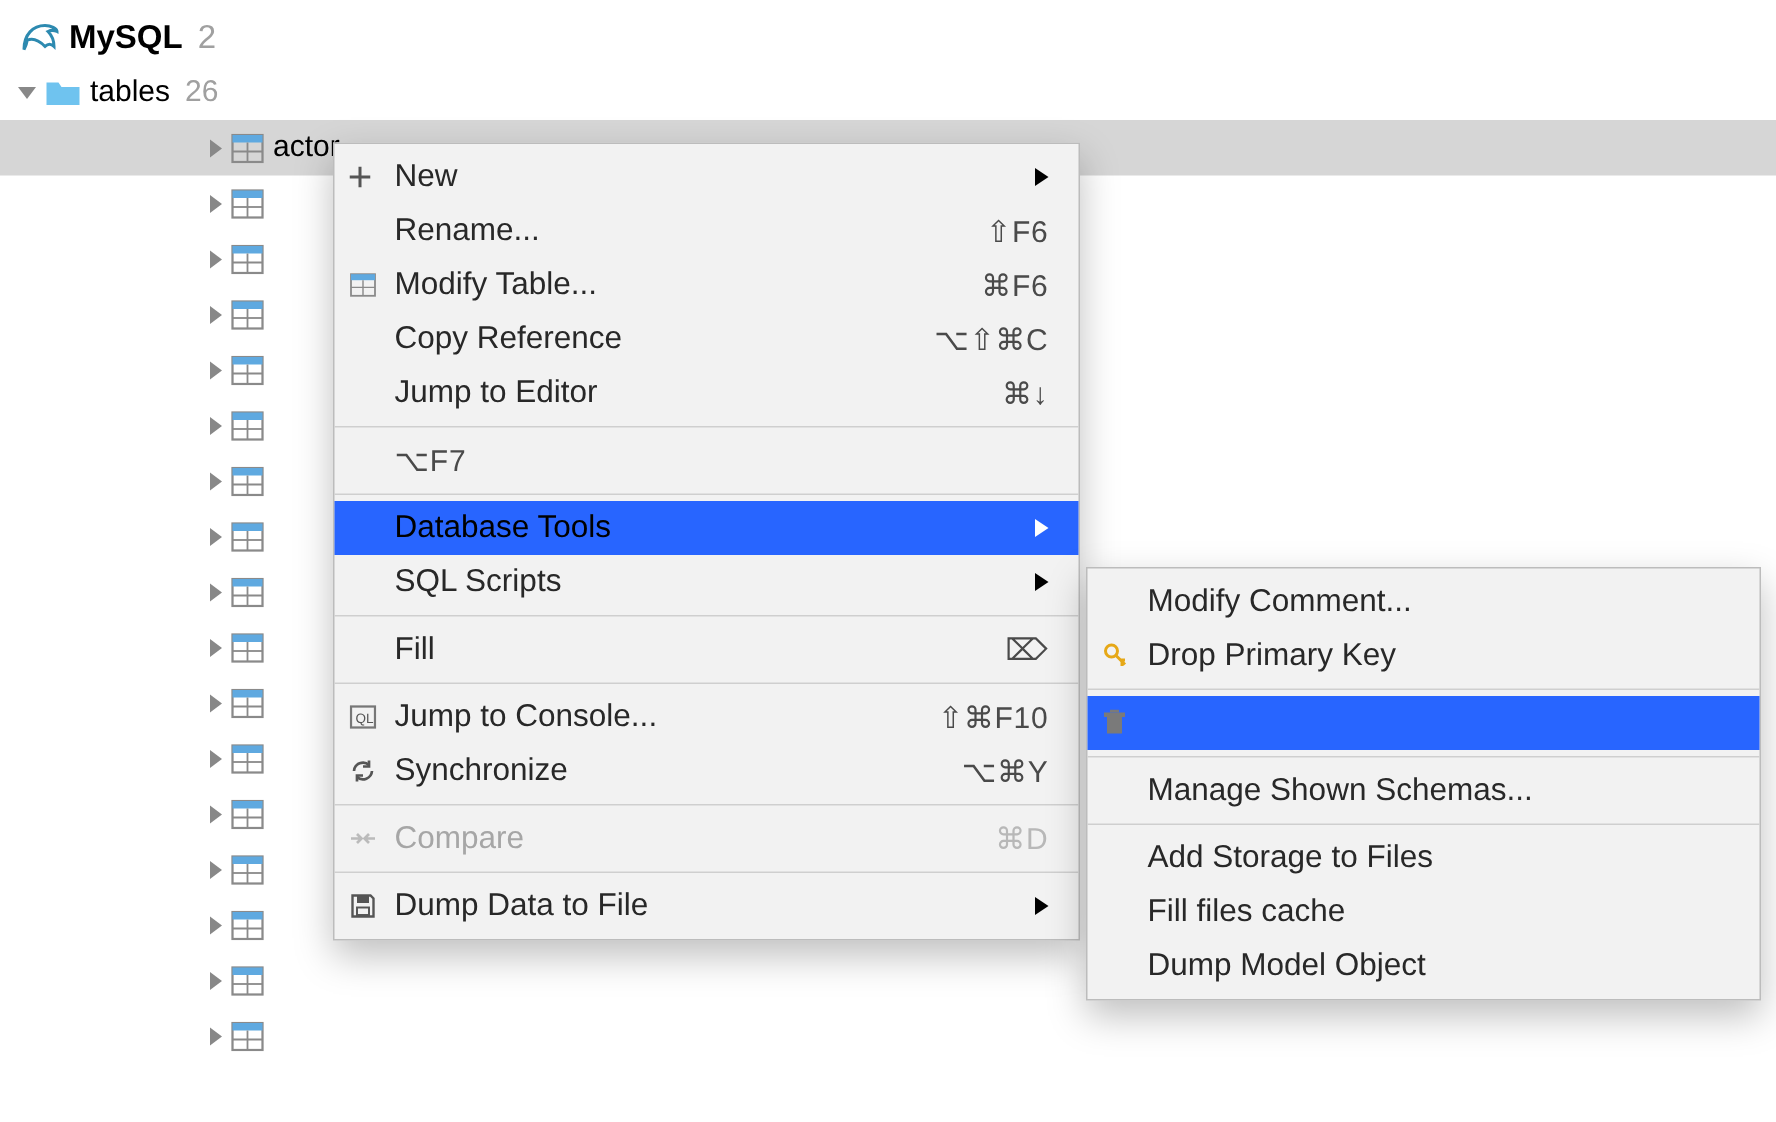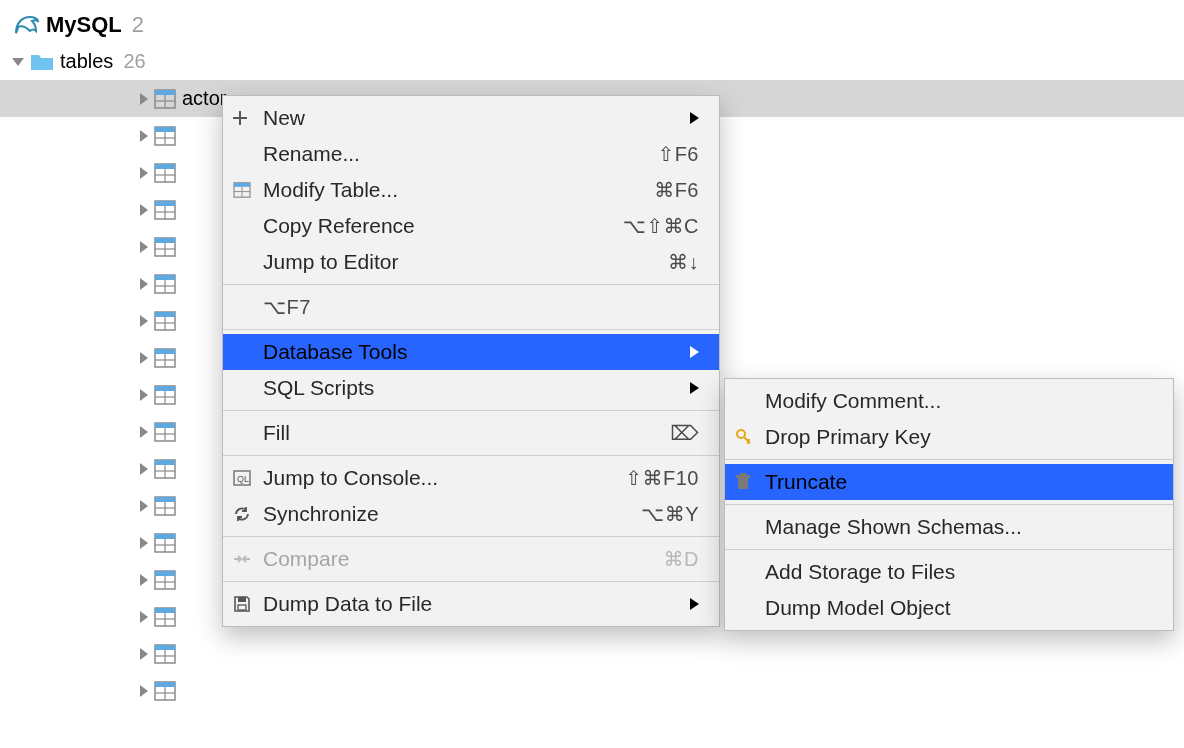--- a/index.html
+++ b/index.html
@@ -418,27 +418,29 @@
   </div>
   <div class="menu-sep"></div>
   <div class="menu-item selected">
     <span class="menu-icon">
       <svg width="16" height="18" viewBox="0 0 16 18">
         <rect x="3" y="5" width="10" height="11" fill="#7a7a7a"></rect>
         <rect x="1" y="2" width="14" height="3" fill="#7a7a7a"></rect>
         <rect x="5" y="0" width="6" height="2" fill="#7a7a7a"></rect>
       </svg>
     </span>
-    <span class="label">Truncate</span>
   </div>
   <div class="menu-sep"></div>
   <div class="menu-item">
     <span class="label">Manage Shown Schemas...</span>
   </div>
   <div class="menu-sep"></div>
   <div class="menu-item">
     <span class="label">Add Storage to Files</span>
+  </div>
+  <div class="menu-item">
+    <span class="label">Fill files cache</span>
   </div>
   <div class="menu-item">
     <span class="label">Dump Model Object</span>
   </div>
  </div>
 </div>
 
 </body></html>

